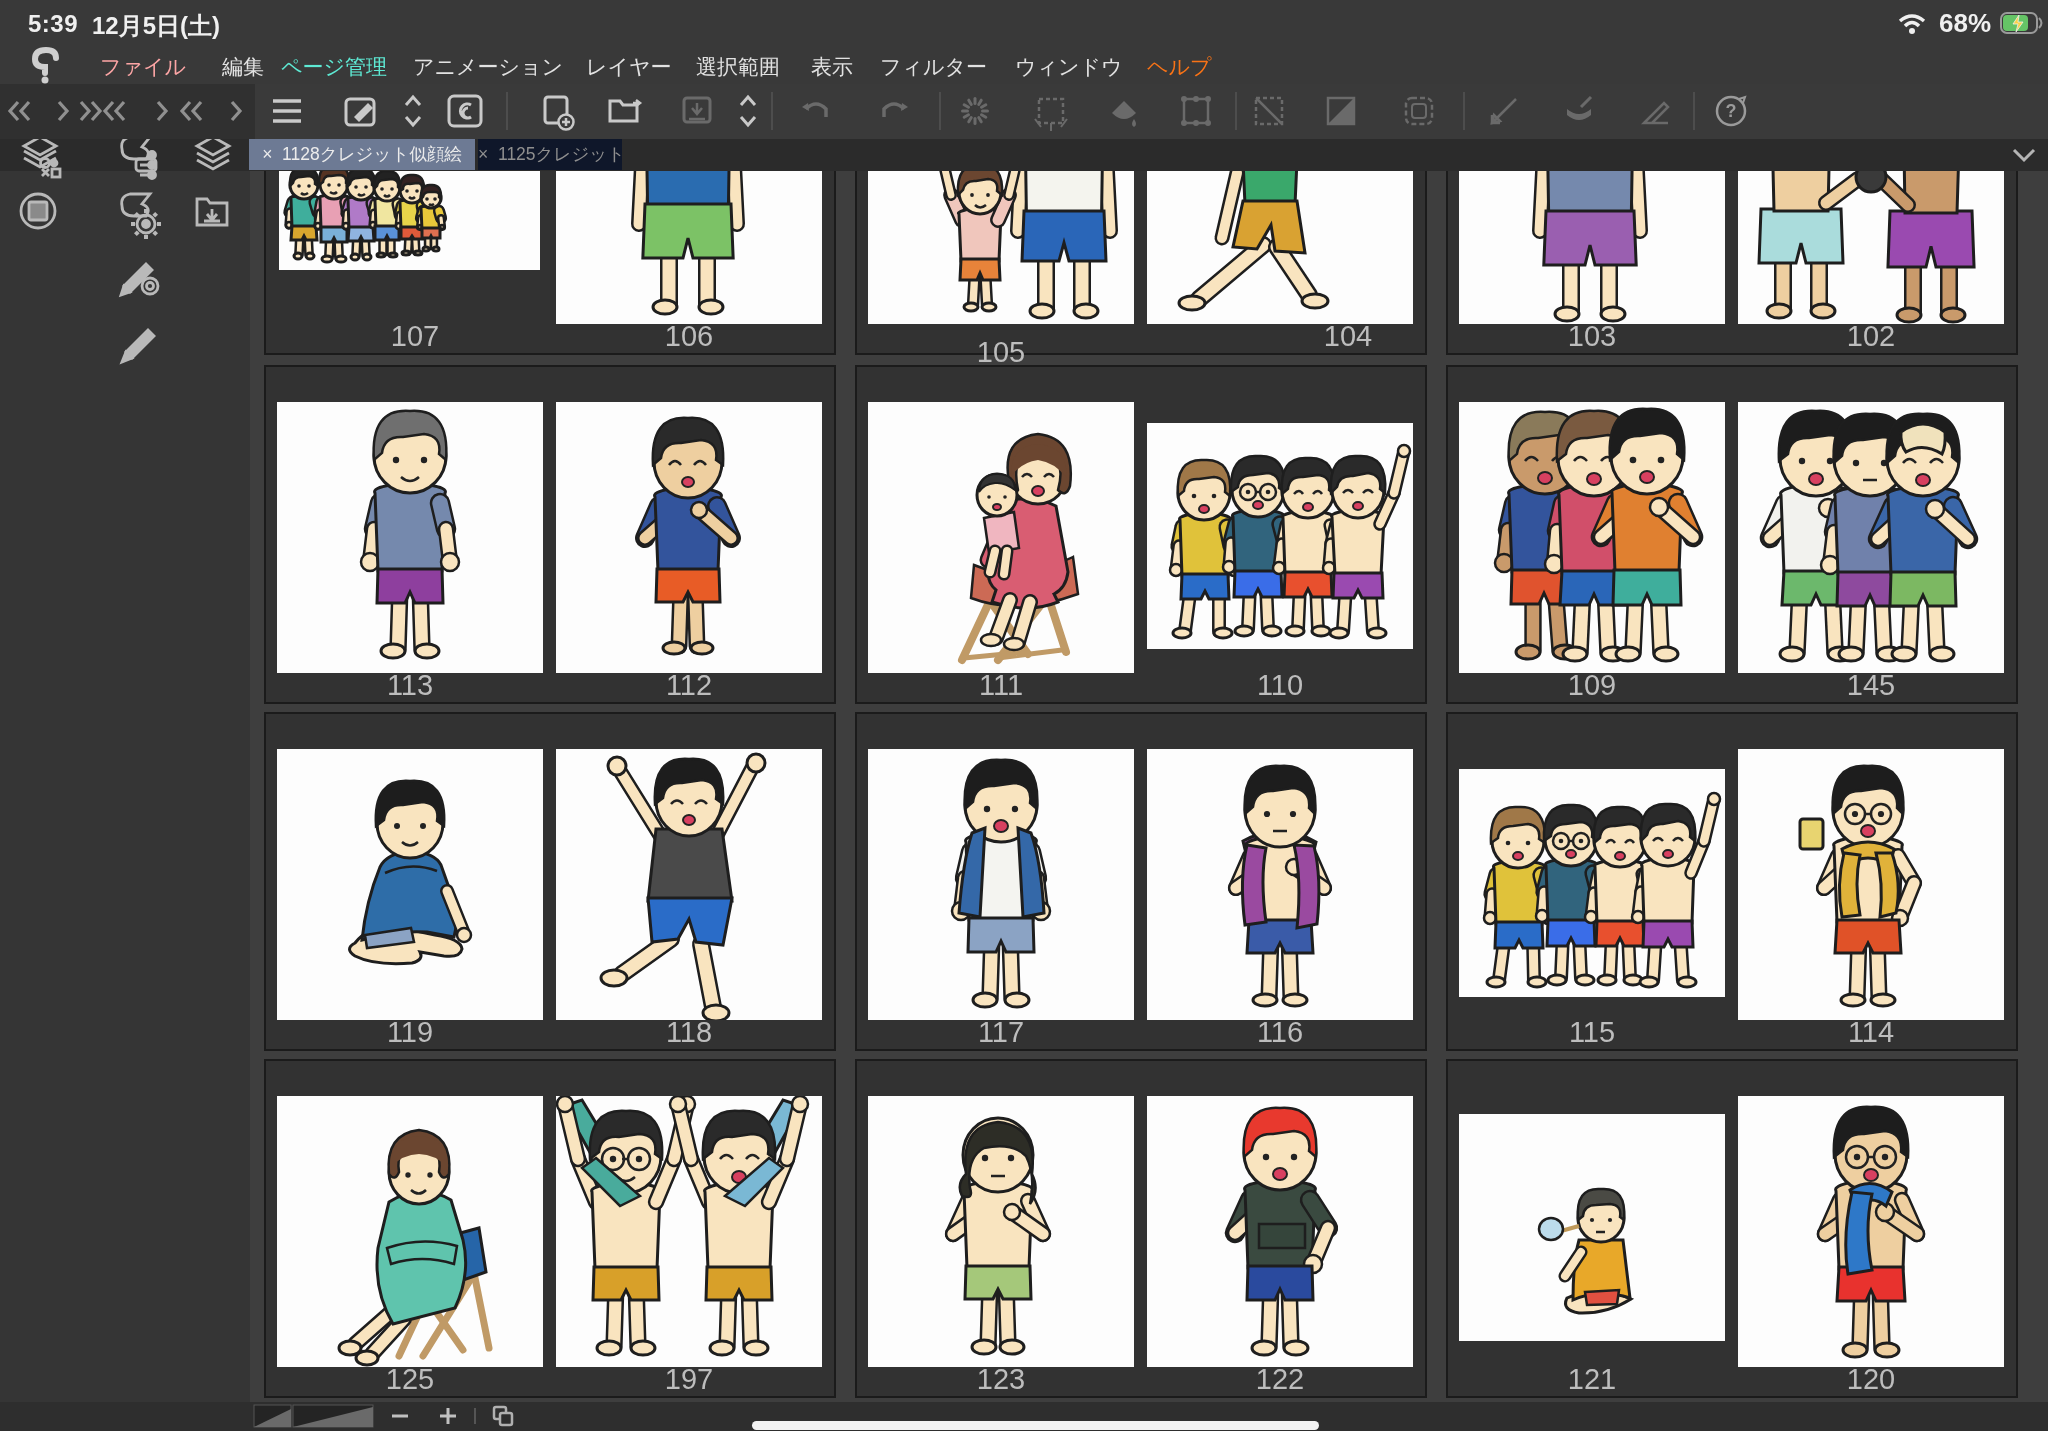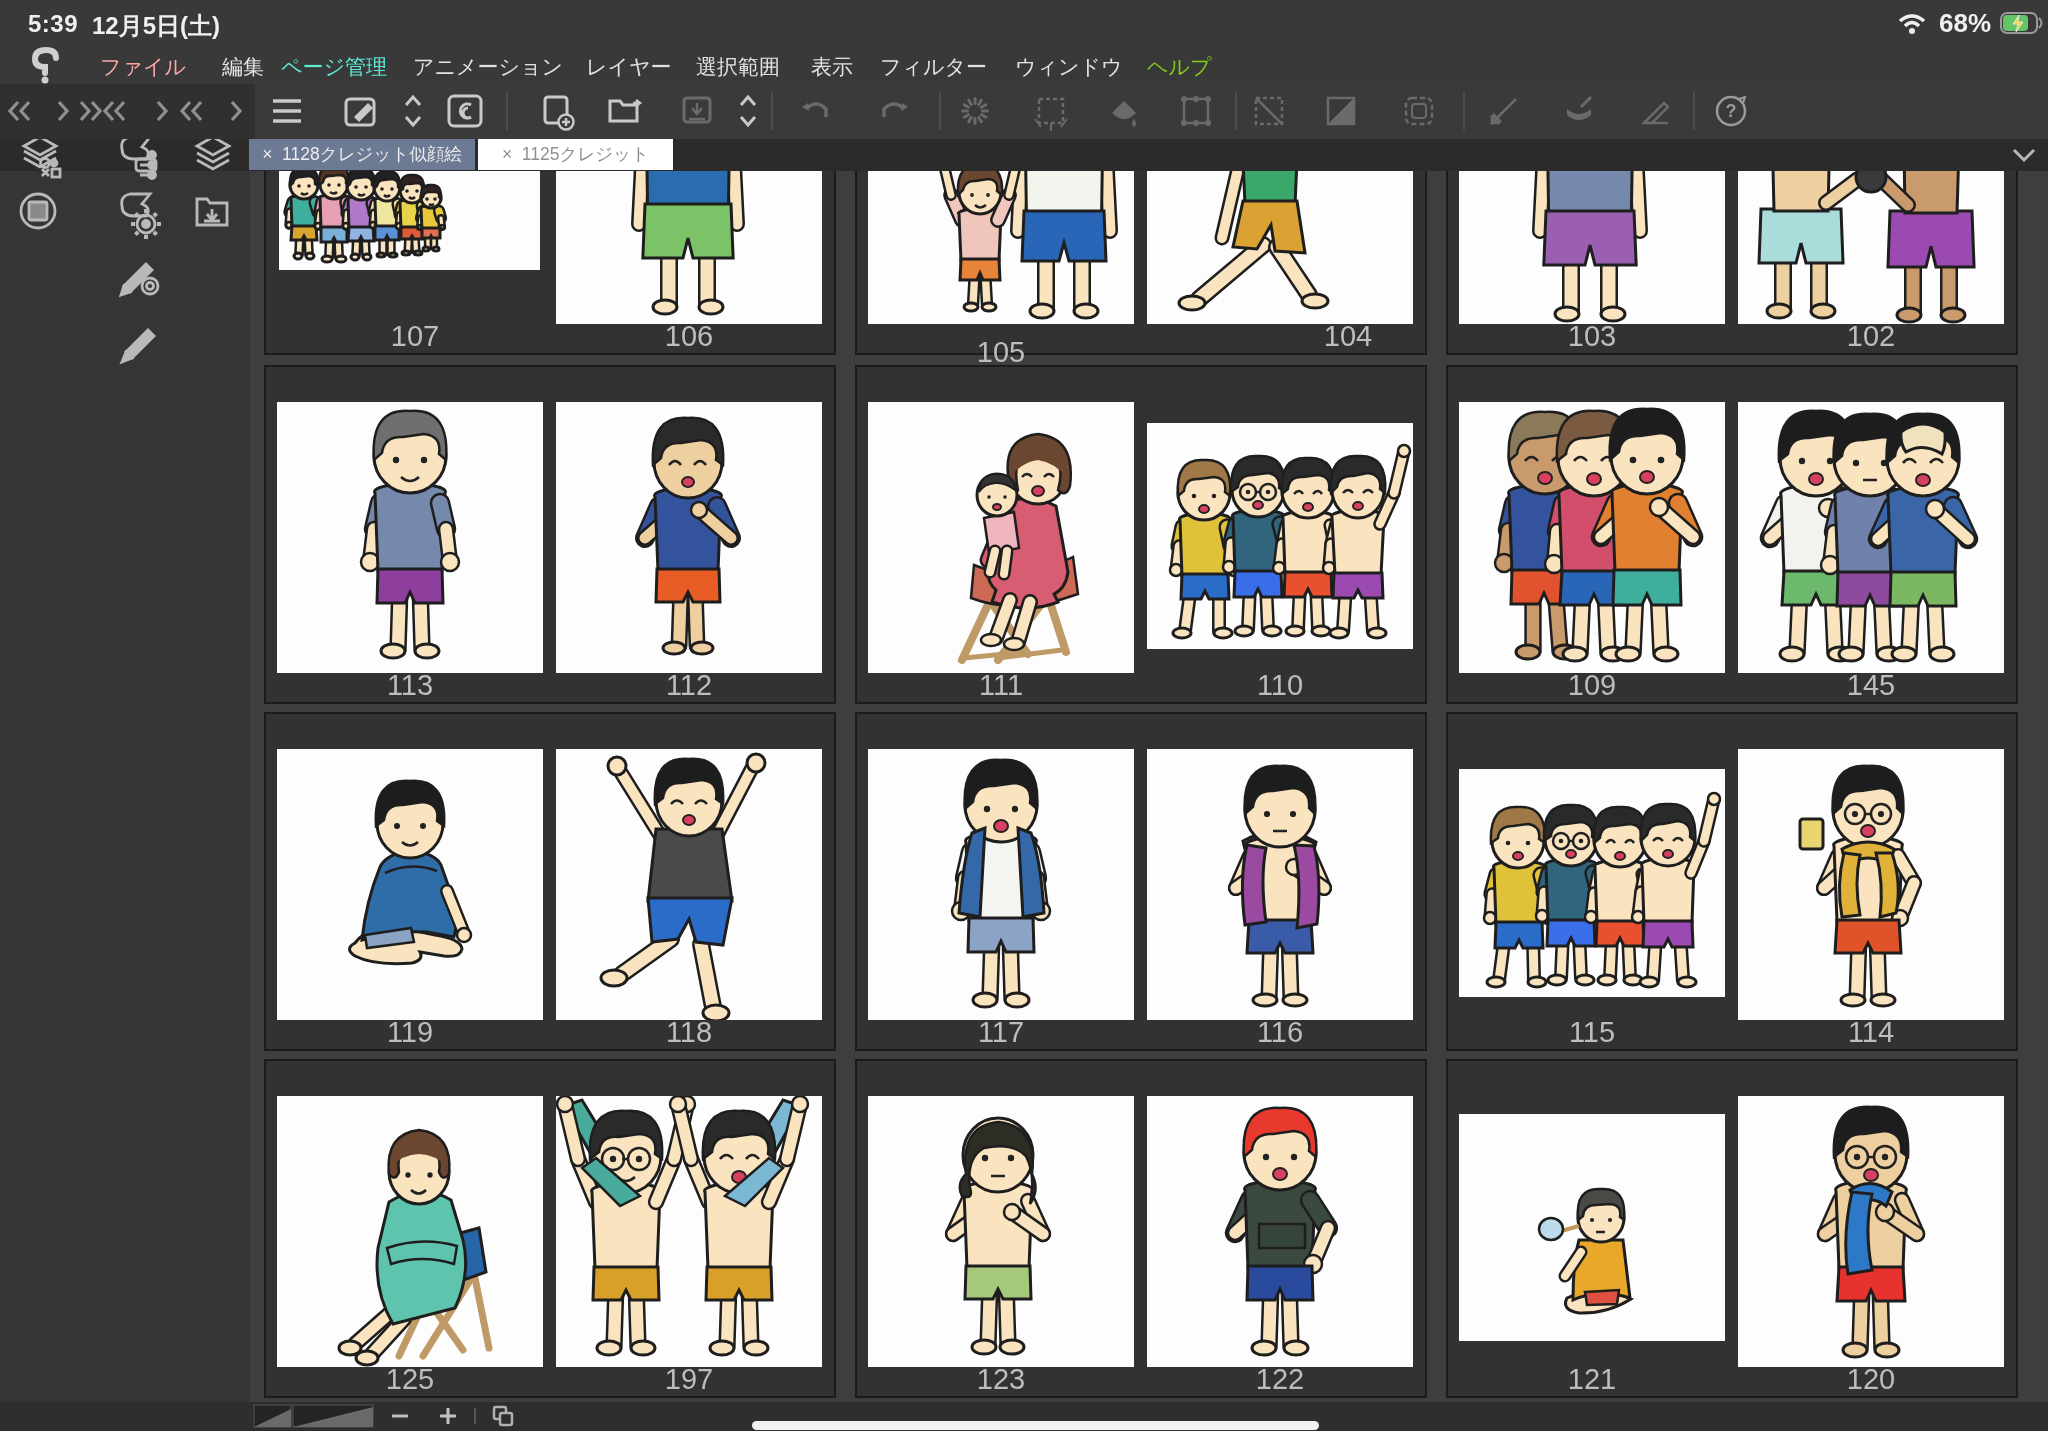--- a/index.html
+++ b/index.html
@@ -1017,21 +1017,21 @@
   </svg>
 <div class="abs" style="left:100px;top:53px;font-size:21px;color:#fca5a5">ファイル</div>
 <div class="abs" style="left:222px;top:53px;font-size:21px;color:#e2e2e2">編集</div>
 <div class="abs" style="left:281px;top:53px;font-size:21px;color:#5eead4">ページ管理</div>
 <div class="abs" style="left:413px;top:53px;font-size:21px;color:#e2e2e2">アニメーション</div>
 <div class="abs" style="left:586px;top:53px;font-size:21px;color:#e2e2e2">レイヤー</div>
 <div class="abs" style="left:696px;top:53px;font-size:21px;color:#e2e2e2">選択範囲</div>
 <div class="abs" style="left:811px;top:53px;font-size:21px;color:#e2e2e2">表示</div>
 <div class="abs" style="left:880px;top:53px;font-size:21px;color:#e2e2e2">フィルター</div>
 <div class="abs" style="left:1015px;top:53px;font-size:21px;color:#e2e2e2">ウィンドウ</div>
-<div class="abs" style="left:1147px;top:53px;font-size:21px;color:#84cc16">ヘルプ</div>
+<div class="abs" style="left:1147px;top:53px;font-size:21px;color:#f97316">ヘルプ</div>
 <svg class="abs" style="left:0;top:0" width="1800" height="139" viewBox="0 0 1800 139">
     <g transform="translate(287,111)">
       <path d="M -14 -10 H 14 M -14 0 H 14 M -14 10 H 14" stroke="#c9c9c9" stroke-width="3.5"></path>
     </g>
     <g transform="translate(360,111)">
       <rect x="-14" y="-12" width="28" height="26" rx="4" fill="none" stroke="#c9c9c9" stroke-width="3"></rect>
       <path d="M -6 6 L 8 -8 l 5 5 L -1 11 Z" fill="#c9c9c9"></path>
     </g>
     <g transform="translate(413,111)">
       <path d="M -7 -6 L 0 -14 L 7 -6 M -7 6 L 0 14 L 7 6" fill="none" stroke="#c9c9c9" stroke-width="3"></path>
@@ -1189,21 +1189,21 @@
       <path d="M -14 14 l -3 9 9 -3 Z" fill="#b9b9b9"></path>
       <circle cx="12" cy="14" r="8"></circle>
       <circle cx="12" cy="14" r="3.5"></circle>
     </g>
     <g transform="translate(138,340)" stroke="#b9b9b9" fill="none" stroke-width="2.8">
       <path d="M -12 12 L 10 -10 l 6 6 L -6 18 Z" fill="#b9b9b9"></path>
       <path d="M -12 12 l -4 10 10 -4 Z" fill="#b9b9b9"></path>
     </g>
   </svg>
 <div class="abs" style="left:249px;top:139px;width:226px;height:31px;background:#6d7a94;color:#ececec;font-size:17.5px;line-height:31px;text-align:center;white-space:nowrap">×&nbsp; 1128クレジット似顔絵</div>
-<div class="abs" style="left:478px;top:139px;width:195px;height:31px;background:#ffffff;color:#8f8f8f;font-size:17.5px;line-height:31px;text-align:center;white-space:nowrap">×&nbsp; 1125クレジット</div>
+<div class="abs" style="left:478px;top:139px;width:144px;height:31px;background:#0f172a;color:#8f8f8f;font-size:17.5px;line-height:31px;text-align:center;white-space:nowrap">×&nbsp; 1125クレジット</div>
 <svg class="abs" style="left:2008px;top:144px" width="32" height="22" viewBox="0 0 32 22">
     <path d="M 6 6 L 16 16 L 26 6" fill="none" stroke="#b5b5b5" stroke-width="3"></path>
   </svg>
 <div class="abs" style="left:0;top:1402px;width:2048px;height:29px;background:#2e2e2e"></div>
 <svg class="abs" style="left:250px;top:1402px" width="550" height="29" viewBox="0 0 550 29">
     <rect x="4" y="3" width="37" height="22" fill="#242424" stroke="#555" stroke-width="1"></rect>
     <path d="M 4 25 L 41 25 L 41 7 Z" fill="#6a6a6a"></path>
     <rect x="43" y="3" width="80" height="22" fill="#242424" stroke="#555" stroke-width="1"></rect>
     <path d="M 43 25 L 123 25 L 123 5 Z" fill="#6a6a6a"></path>
     <path d="M 142 14 h 16" stroke="#c0c0c0" stroke-width="3"></path>

